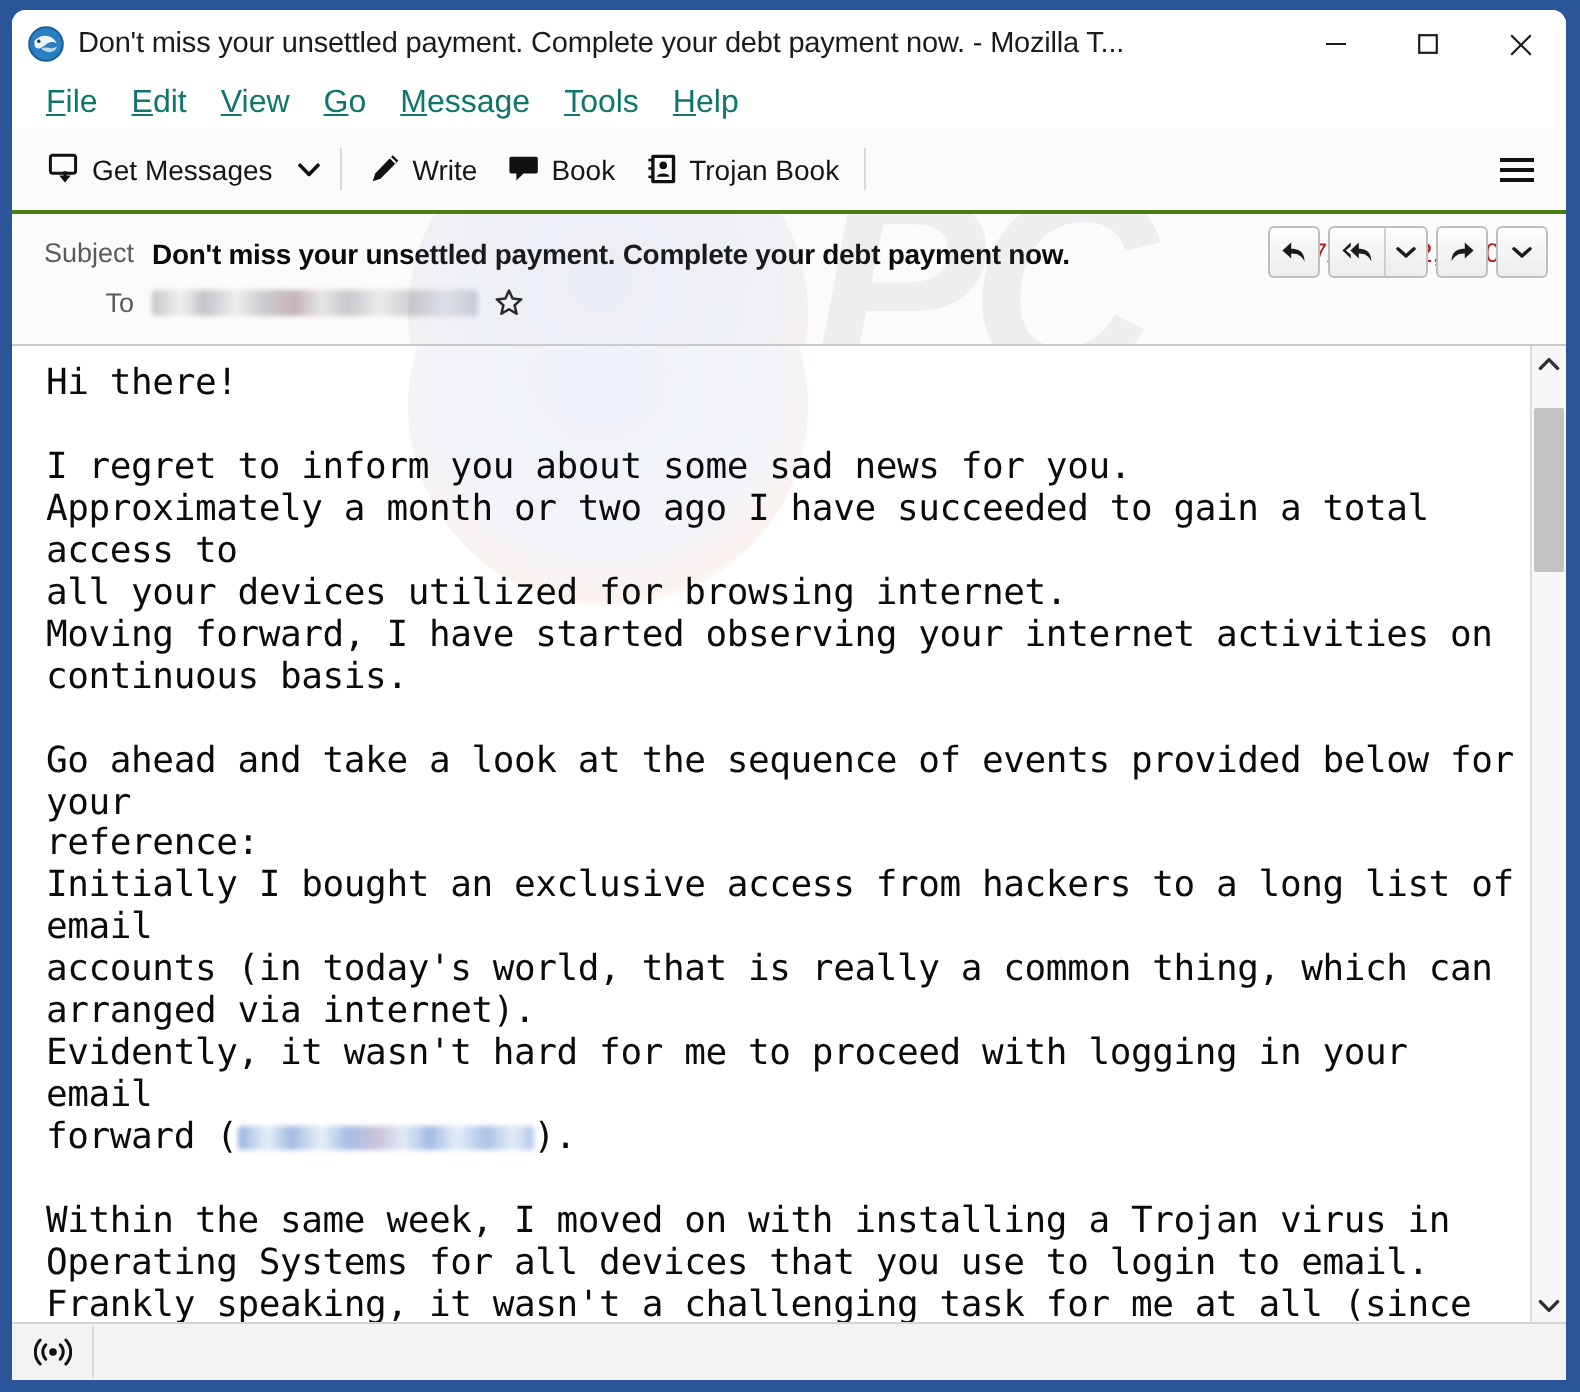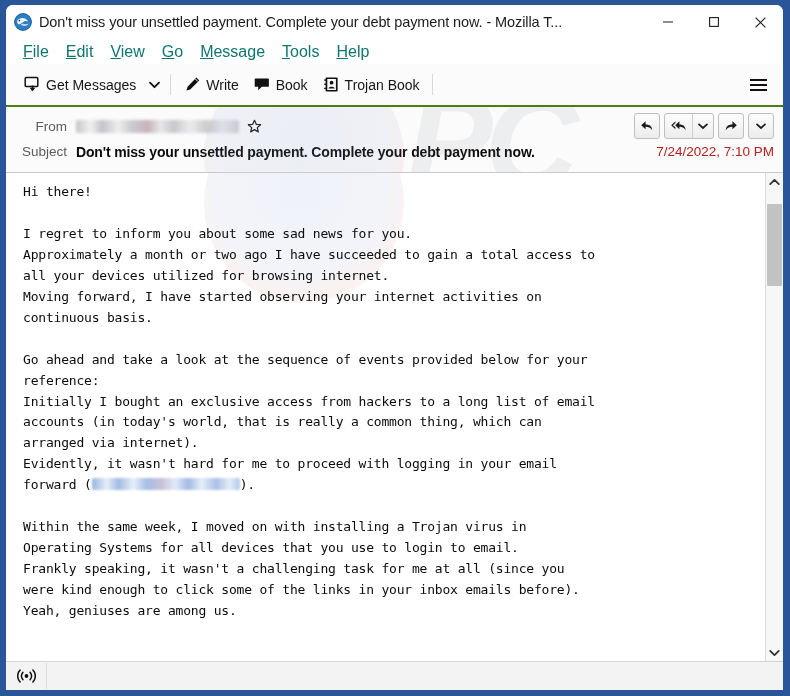--- a/index.html
+++ b/index.html
@@ -269,21 +269,21 @@
     position: relative;
     display: flex;
     background: #ffffff;
     overflow: hidden;
     min-height: 0;
   }
   .bodytext {
     flex: 1 1 auto;
     padding: 9px 6px 6px 17px;
     font-family: "DejaVu Sans Mono", "Liberation Mono", monospace;
-    font-size: 13px;
+    font-size: 18px;
     line-height: 20.95px;
     color: #0b0b0b;
     white-space: pre-wrap;
     position: relative;
     z-index: 2;
     overflow: hidden;
     letter-spacing: -0.2px;
   }
   .bodytext .emaillink {
     display: inline-block;
@@ -541,40 +541,40 @@
             <path d="M9.4 3.2 L13.8 7.2 L9.4 11.2 v-2.4 c-3.4 0 -5.4 1.2 -6.6 3.8 c-0.1-4.2 2.4-6.2 6.6 -6.2 z" fill="#1b1b1b"></path>
           </svg>
         </div>
         <div class="rbtn">
           <svg width="10" height="7" viewBox="0 0 10 7">
               <path d="M1 1.4 L5 5 L9 1.4" fill="none" stroke="#1b1b1b" stroke-width="1.7" stroke-linecap="round" stroke-linejoin="round"></path>
             </svg>
         </div>
       </div>
 
+
       <div class="hdr-row">
-        <div class="hdr-label">From</div>
+        <div class="hdr-label">Subject</div>
+        <div class="hdr-value">
+          <span class="hdr-subject">Don't miss your unsettled payment. Complete your debt payment now.</span>
+          <span class="hdr-date">7/24/2022, 7:10 PM</span>
+        </div>
+      </div>
+
+      <div class="hdr-row">
+        <div class="hdr-label">To</div>
         <div class="hdr-value">
           <span class="redacted"></span>
           <span class="star">
             <svg width="15" height="15" viewBox="0 0 15 15">
               <path d="M7.5 1.3 L9.3 5.3 L13.6 5.7 L10.3 8.6 L11.3 12.9 L7.5 10.6 L3.7 12.9 L4.7 8.6 L1.4 5.7 L5.7 5.3 Z" fill="none" stroke="#1b1b1b" stroke-width="1.25" stroke-linejoin="round"></path>
             </svg>
           </span>
         </div>
       </div>
-
-      <div class="hdr-row">
-        <div class="hdr-label">Subject</div>
-        <div class="hdr-value">
-          <span class="hdr-subject">Don't miss your unsettled payment. Complete your debt payment now.</span>
-          <span class="hdr-date">7/24/2022, 7:10 PM</span>
-        </div>
-      </div>
-
     </div>
 
     <div class="bodywrap">
 
       <div class="watermark">
         <div class="wm-circle" style="left:150px;top:-70px;"></div>
         <div class="wm-logo" style="left:352px;top:-112px;">PC</div>
       </div>
 
       <div class="bodytext"><span>Hi there!</span>

